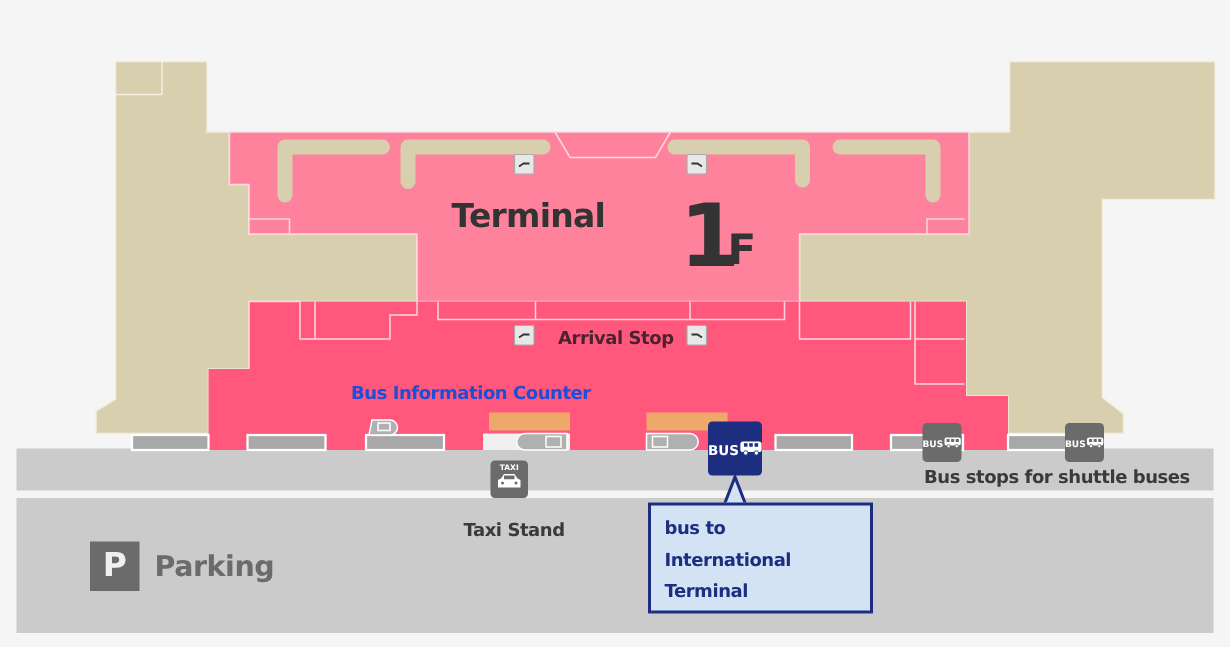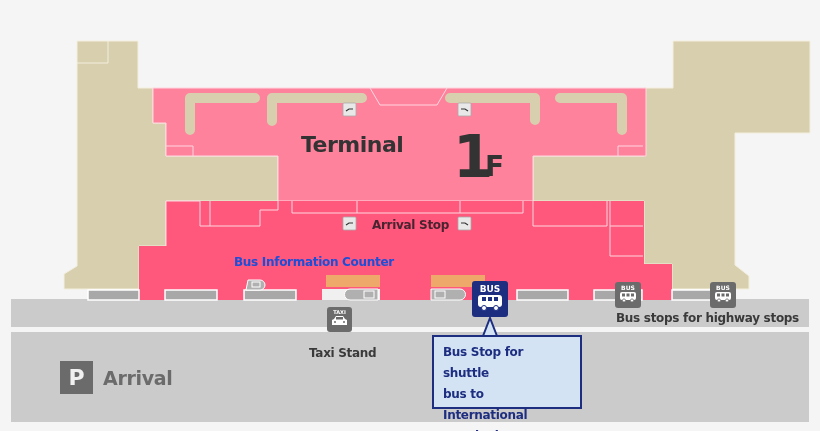--- a/index.html
+++ b/index.html
@@ -9,21 +9,21 @@
   .title { left: 301px; top: 132px; font-size: 22px; line-height: 25px; font-weight: 600; color: #333; letter-spacing: -0.5px; }
   .floor-num { left: 453px; top: 128px; font-size: 58px; line-height: 58px; font-weight: 700; color: #333; }
   .floor-f { left: 485px; top: 153px; font-size: 28px; line-height: 28px; font-weight: 700; color: #333; }
   .arrival { left: 372px; top: 218px; font-size: 12px; font-weight: 600; color: #4a2330; }
   .busctr { left: 234px; top: 255px; font-size: 12px; font-weight: 600; color: #1d4ed8; }
   .taxi-lbl { left: 309px; top: 346px; font-size: 12px; font-weight: 600; color: #3a3a3a; }
   .hwy-lbl { left: 616px; top: 311px; font-size: 12px; font-weight: 600; color: #3a3a3a; }
   .parking-lbl { left: 103px; top: 367px; font-size: 19px; font-weight: 700; color: #6b6b6b; }
   .p-icon { position: absolute; left: 60px; top: 361px; width: 33px; height: 33px; background: #6b6b6b; color: #f0f0f0; font-size: 22px; font-weight: 700; display: flex; align-items: center; justify-content: center; font-family: "DejaVu Sans", sans-serif; }
   .callout { position: absolute; left: 432px; top: 335px; width: 150px; height: 74px; background: #d3e3f4; border: 2px solid #1d2d80; box-sizing: border-box; padding: 5px 9px; color: #1d2d80; font-size: 12px; font-weight: 600; line-height: 21px; letter-spacing: -0.3px; }
-  .bus-icon { position: absolute; display: flex; flex-direction: column; align-items: center; border-radius: 3px; box-sizing: border-box; }
+  .bus-icon { position: absolute; display: flex; align-items: center; border-radius: 3px; box-sizing: border-box; }
   .bus-main { left: 472px; top: 281px; width: 36px; height: 36px; background: #1d2d80; }
   .bus-main .t { color: #fff; font-size: 9px; font-weight: 700; margin-top: 3px; line-height: 10px; }
   .bus-gray { width: 26px; height: 26px; background: #6b6b6b; }
   .bus-gray .t { color: #fff; font-size: 6px; font-weight: 700; margin-top: 2px; line-height: 7px; }
   .taxi-icon { position: absolute; left: 327px; top: 307px; width: 25px; height: 25px; background: #6b6b6b; border-radius: 3px; display: flex; flex-direction: column; align-items: center; }
   .taxi-icon .t { color: #fff; font-size: 5px; font-weight: 700; margin-top: 2px; line-height: 6px; }
 </style>
 </head>
 <body>
 
@@ -153,22 +153,21 @@
   <span class="t">BUS</span>
   <svg width="18" height="12" viewBox="0 0 18 12">
     <rect x="1" y="1" width="16" height="8" rx="2" fill="#fff"></rect>
     <rect x="3" y="2.5" width="3" height="3" fill="#6b6b6b"></rect>
       <rect x="7.5" y="2.5" width="3" height="3" fill="#6b6b6b"></rect>
       <rect x="12" y="2.5" width="3" height="3" fill="#6b6b6b"></rect>
     <circle cx="5" cy="9.5" r="1.6" fill="#fff" stroke="#6b6b6b" stroke-width="0.8"></circle>
       <circle cx="13" cy="9.5" r="1.6" fill="#fff" stroke="#6b6b6b" stroke-width="0.8"></circle>
   </svg>
 </div>
-<div class="lbl hwy-lbl">Bus stops for highway stops</div>
+<div class="lbl hwy-lbl">Bus stops for shuttle buses</div>
 
 <div class="callout">
-  <div>Bus Stop for shuttle</div>
   <div>bus to International</div>
   <div>Terminal</div>
 </div>
 
 <div class="p-icon">P</div>
-<div class="lbl parking-lbl">Arrival</div>
+<div class="lbl parking-lbl">Parking</div>
 
 </body></html>

